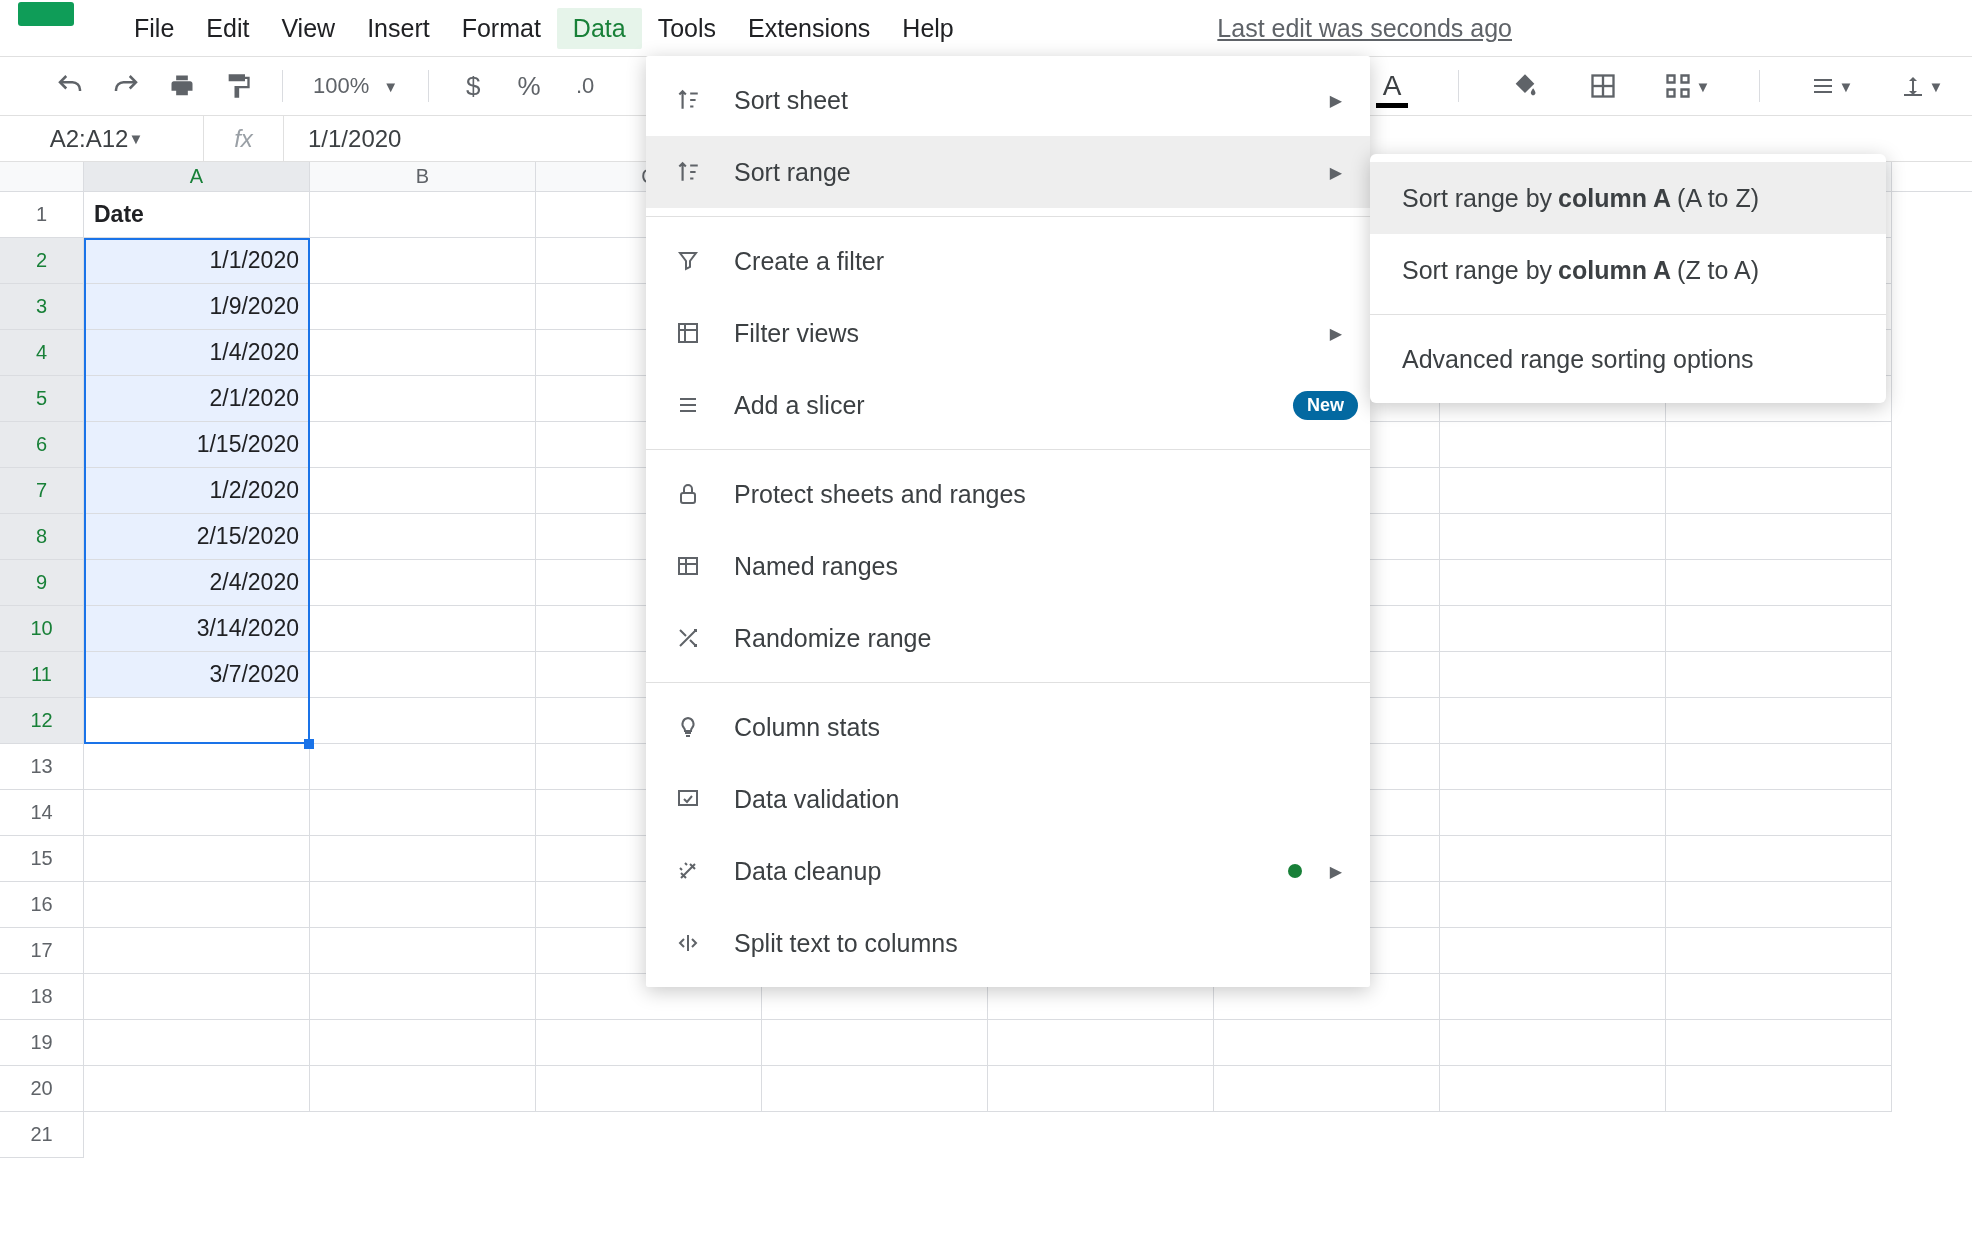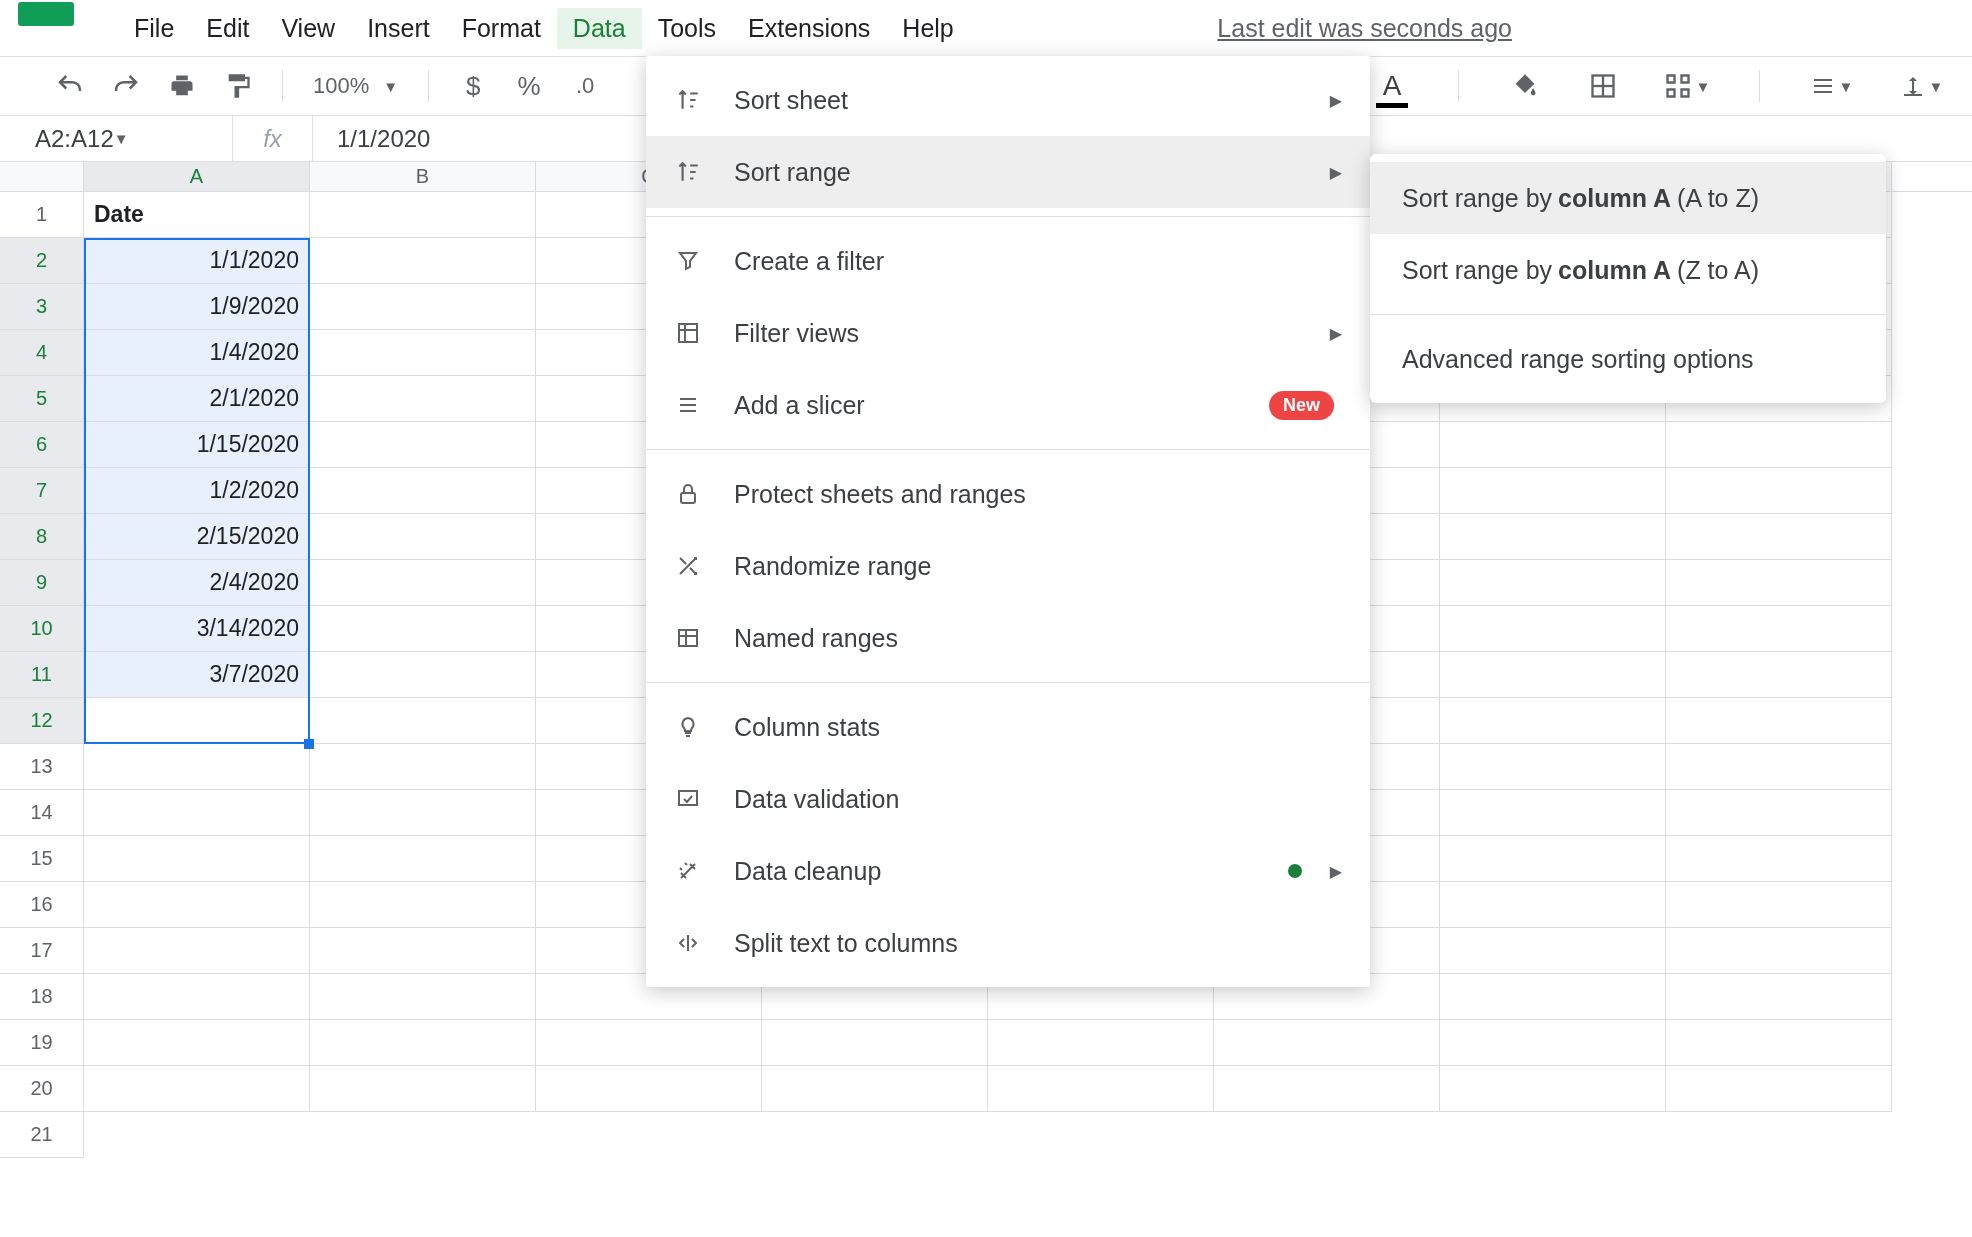--- a/index.html
+++ b/index.html
@@ -10,21 +10,21 @@
   .menu-item { font-size: 25px; color:#202124; padding: 6px 16px; border-radius:2px; cursor:pointer; }
   .menu-item.active { background:#e6f4ea; color:#188038; }
   .last-edit { position:absolute; right:460px; font-size:25px; color:#5f6368; text-decoration:underline; top:14px;}
   .toolbar { height:60px; border-top:1px solid #e0e0e0; border-bottom:1px solid #e0e0e0; display:flex; align-items:center; padding-left:46px; gap:8px; position:relative;}
   .tool { width:48px; height:48px; display:flex; align-items:center; justify-content:center; color:#5f6368; font-size:26px;}
   .sep { width:1px; height:32px; background:#dadce0; margin:0 12px; }
   .zoom { font-size:22px; color:#5f6368; padding:0 10px; display:flex; align-items:center; gap:14px;}
   .caret { font-size:15px; color:#5f6368; }
   .right-tools { position:absolute; right:20px; display:flex; align-items:center; gap:30px; }
   .formulabar { height:46px; border-bottom:1px solid #e0e0e0; display:flex; align-items:center;}
-  .namebox { width:204px; height:46px; border-right:1px solid #e0e0e0; display:flex; align-items:center; justify-content:flex-start; padding:0 16px 0 6px; font-size:24px; color:#3c4043;margin-left:29px;}
+  .namebox { width:204px; height:46px; border-right:1px solid #e0e0e0; display:flex; align-items:center; justify-content:center; padding:0 16px 0 6px; font-size:24px; color:#3c4043;}
   .fx { width:80px; text-align:center; font-style:italic; color:#9aa0a6; font-size:24px; border-right:1px solid #e0e0e0; height:100%; display:flex; align-items:center; justify-content:center;}
   .formula-val { padding-left:24px; font-size:24px; color:#3c4043; }
   .sheet { position:relative; }
   .colhdr { display:flex; height:30px; border-bottom:1px solid #dadce0;}
   .rowhdr-space { width:84px; border-right:1px solid #dadce0; background:#f8f9fa;}
   .colcell { width:226px; border-right:1px solid #dadce0; background:#f8f9fa; display:flex; align-items:center; justify-content:center; font-size:20px; color:#5f6368;}
   .colcell.selected { background:#e8eaed; color:#188038; font-weight:500; }
   .rows { display:flex; }
   .rownums { width:84px; border-right:1px solid #dadce0; }
   .rownum { height:46px; border-bottom:1px solid #dadce0; display:flex; align-items:center; justify-content:center; font-size:20px; color:#5f6368; background:#fff;}
@@ -36,21 +36,21 @@
   .cell.selected { background:#e8f0fe; }
   .sel-border { position:absolute; border:2px solid #1a73e8; pointer-events:none; left:0; top:46px; width:226px; height:506px;}
   .sel-handle { position:absolute; width:10px; height:10px; background:#1a73e8; left:220px; top:547px; }
 
   .dropdown { position:absolute; left:646px; top:56px; width:724px; background:#fff; box-shadow:0 4px 20px rgba(0,0,0,0.22); border-radius:2px; padding:8px 0; z-index:100;}
   .dd-item { height:72px; display:flex; align-items:center; padding:0 28px; gap:32px; font-size:25px; color:#3c4043; position:relative;}
   .dd-item.highlight { background:#eeeeee; }
   .dd-icon { width:28px; height:28px; display:flex; align-items:center; justify-content:center; color:#5f6368;}
   .dd-arrow { position:absolute; right:28px; color:#5f6368; font-size:16px;}
   .dd-sep { height:1px; background:#e0e0e0; margin:8px 0;}
-  .badge-new { position:absolute; right:36px; background:#ef4444; color:#fff; font-size:18px; font-weight:bold; padding:4px 14px; border-radius:20px;}
+  .badge-new { position:absolute; right:12px; background:#0369a1; color:#fff; font-size:18px; font-weight:bold; padding:4px 14px; border-radius:20px;}
   .green-dot { position:absolute; right:68px; width:14px; height:14px; background:#188038; border-radius:50%;}
 
   .submenu { position:absolute; left:1370px; top:154px; width:516px; background:#fff; box-shadow:0 4px 20px rgba(0,0,0,0.22); border-radius:6px; padding:8px 0; z-index:101;}
   .sub-item { height:72px; display:flex; align-items:center; padding:0 32px; font-size:25px; color:#3c4043;}
   .sub-item.highlight { background:#eeeeee;}
   .sub-item b { font-weight:bold; margin:0 6px 0 6px;}
   svg { display:block; }
 </style>
 </head>
 <body>
@@ -454,33 +454,33 @@
         <svg width="24" height="24" viewBox="0 0 24 24" fill="none" stroke="#5f6368" stroke-width="2">
           <rect x="5" y="11" width="14" height="10" rx="2"></rect>
           <path d="M8 11V7a4 4 0 018 0v4"></path>
         </svg>
       </span>
     <span>Protect sheets and ranges</span>
   </div>
   <div class="dd-item">
     <span class="dd-icon">
         <svg width="24" height="24" viewBox="0 0 24 24" fill="none" stroke="#5f6368" stroke-width="2">
-          <path d="M4 20L20 4M4 4l6 6M14 14l6 6M18 4h2v2M18 20h2v-2"></path>
-        </svg>
-      </span>
-    <span>Randomize range</span>
-  </div>
-  <div class="dd-item">
-    <span class="dd-icon">
-        <svg width="24" height="24" viewBox="0 0 24 24" fill="none" stroke="#5f6368" stroke-width="2">
           <rect x="3" y="4" width="18" height="16"></rect>
           <path d="M3 10h18M10 4v16"></path>
         </svg>
       </span>
     <span>Named ranges</span>
+  </div>
+  <div class="dd-item">
+    <span class="dd-icon">
+        <svg width="24" height="24" viewBox="0 0 24 24" fill="none" stroke="#5f6368" stroke-width="2">
+          <path d="M4 20L20 4M4 4l6 6M14 14l6 6M18 4h2v2M18 20h2v-2"></path>
+        </svg>
+      </span>
+    <span>Randomize range</span>
   </div>
   <div class="dd-sep"></div>
   <div class="dd-item">
     <span class="dd-icon">
         <svg width="24" height="24" viewBox="0 0 24 24" fill="none" stroke="#5f6368" stroke-width="2">
           <path d="M9 18h6M10 21h4M12 3a6 6 0 00-4 10c1 1 1 2 1 3h6c0-1 0-2 1-3a6 6 0 00-4-10z"></path>
         </svg>
       </span>
     <span>Column stats</span>
   </div>

